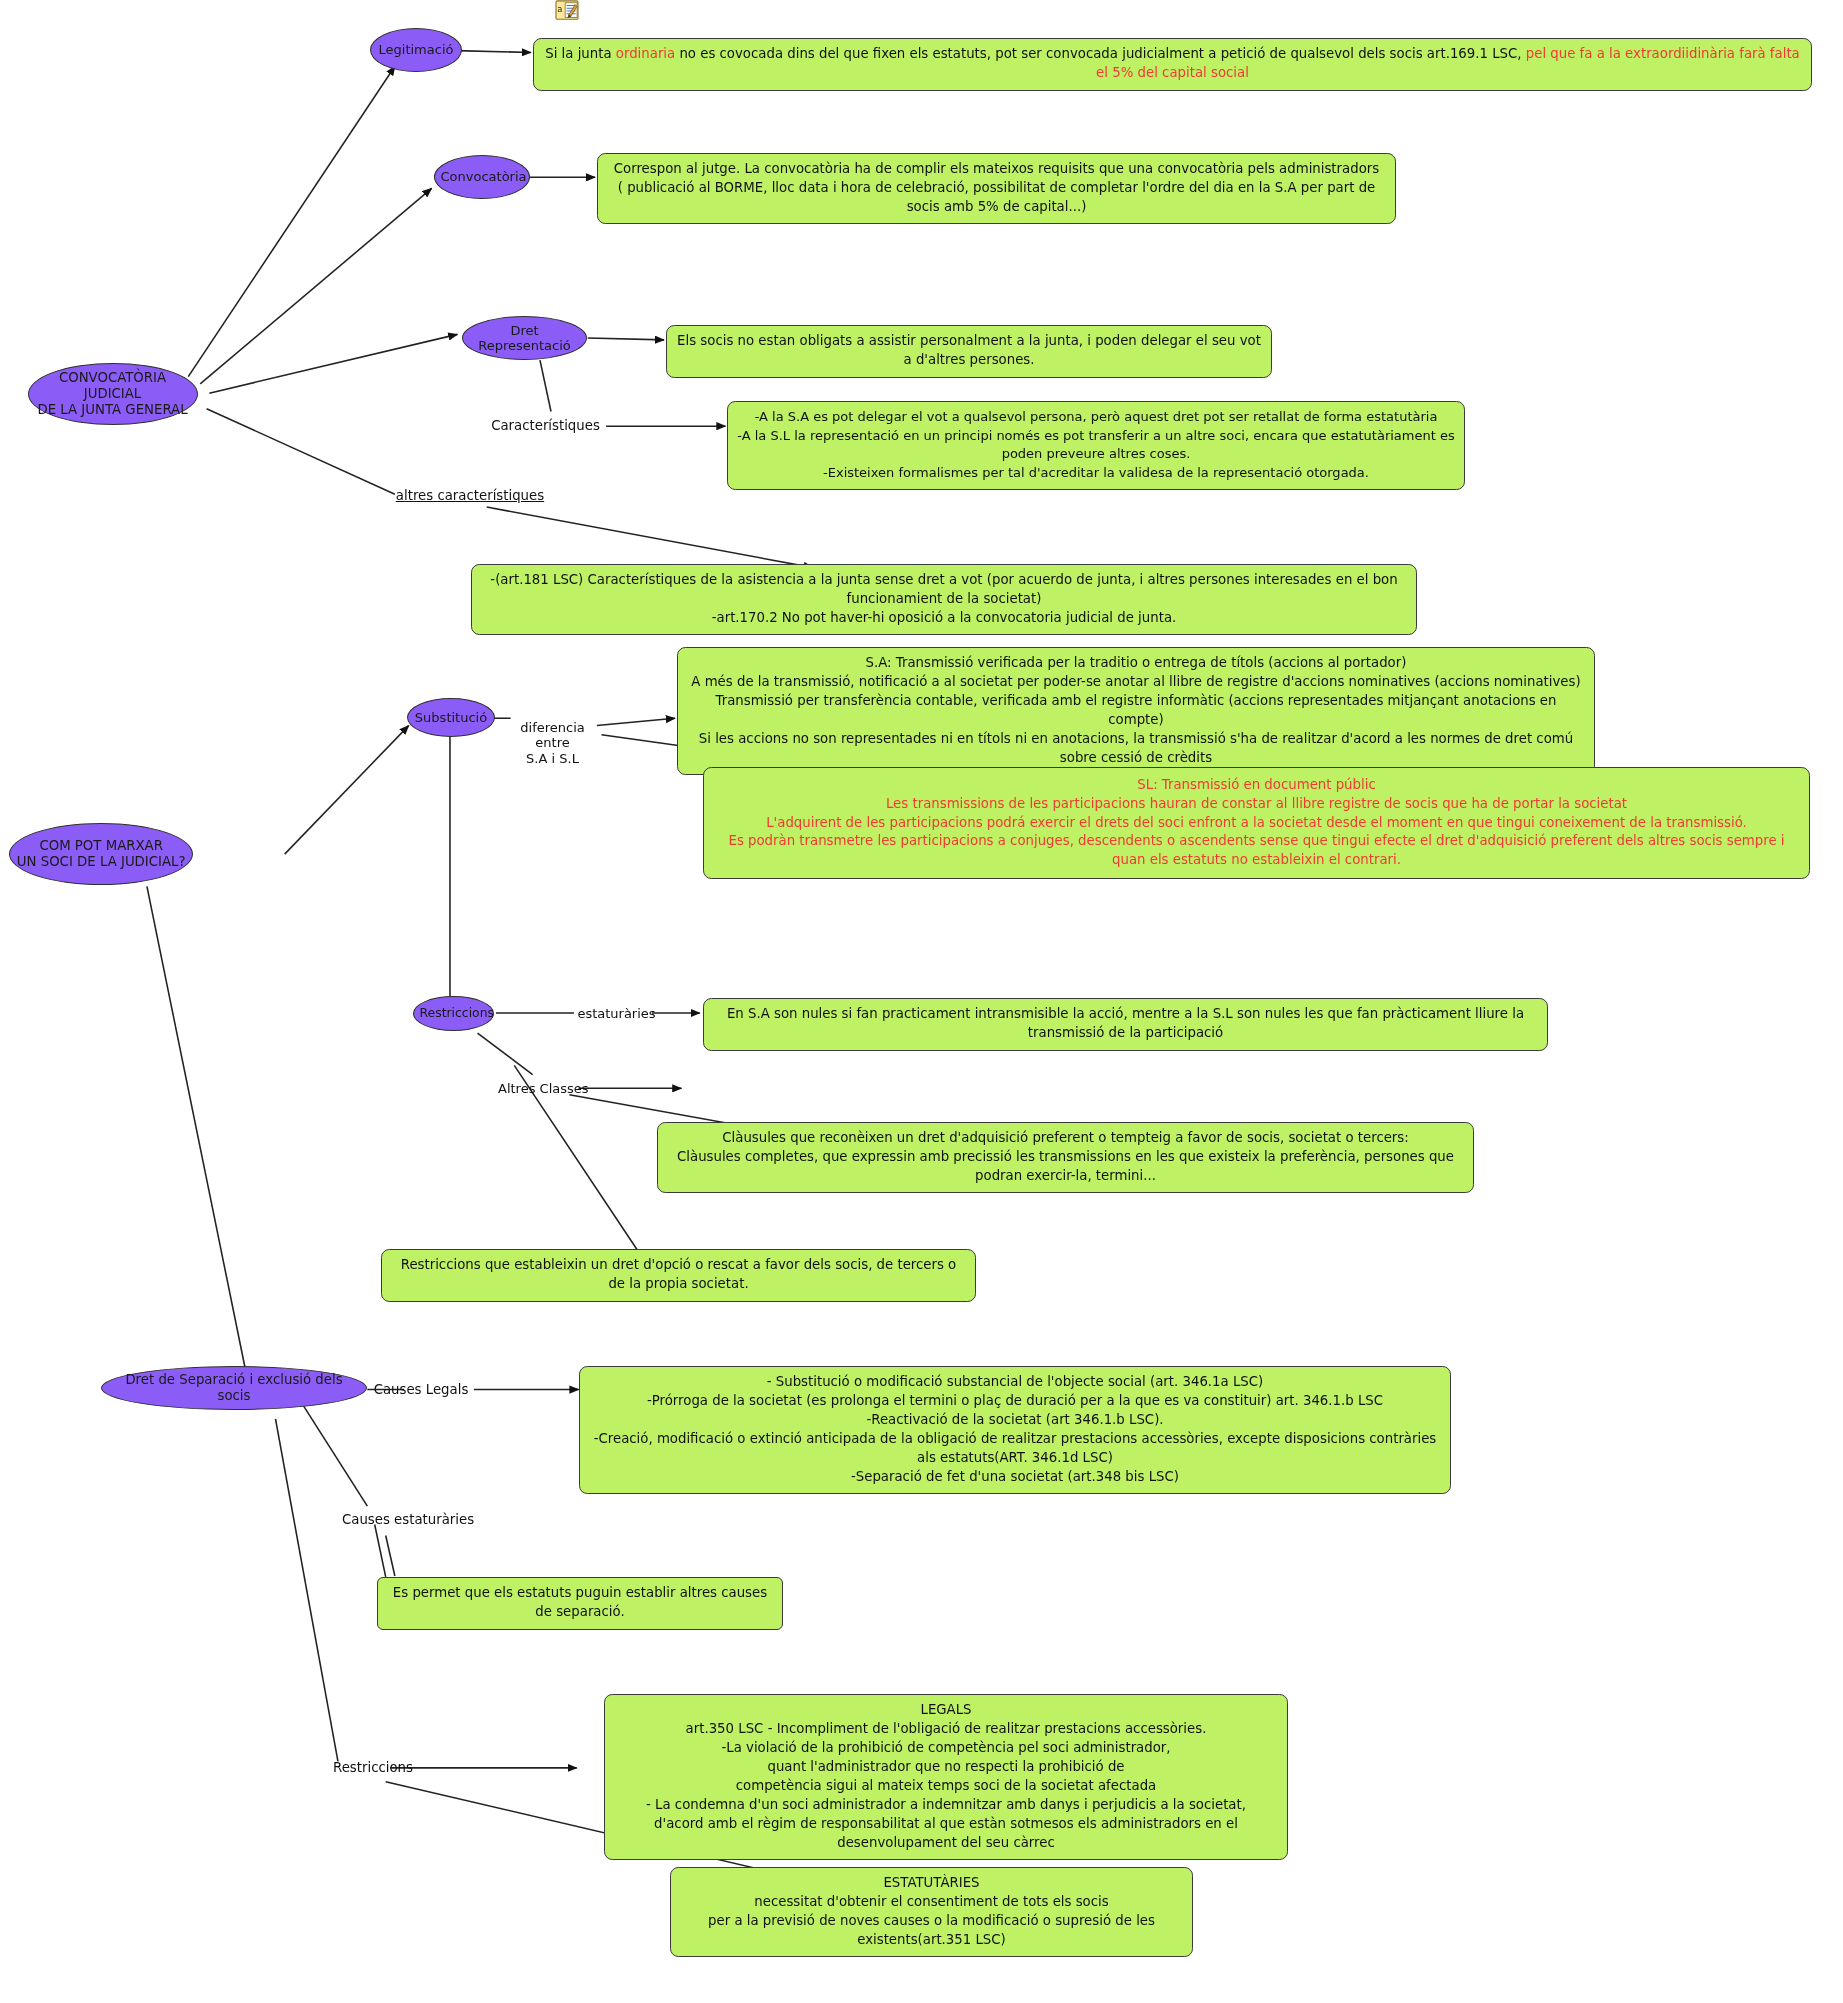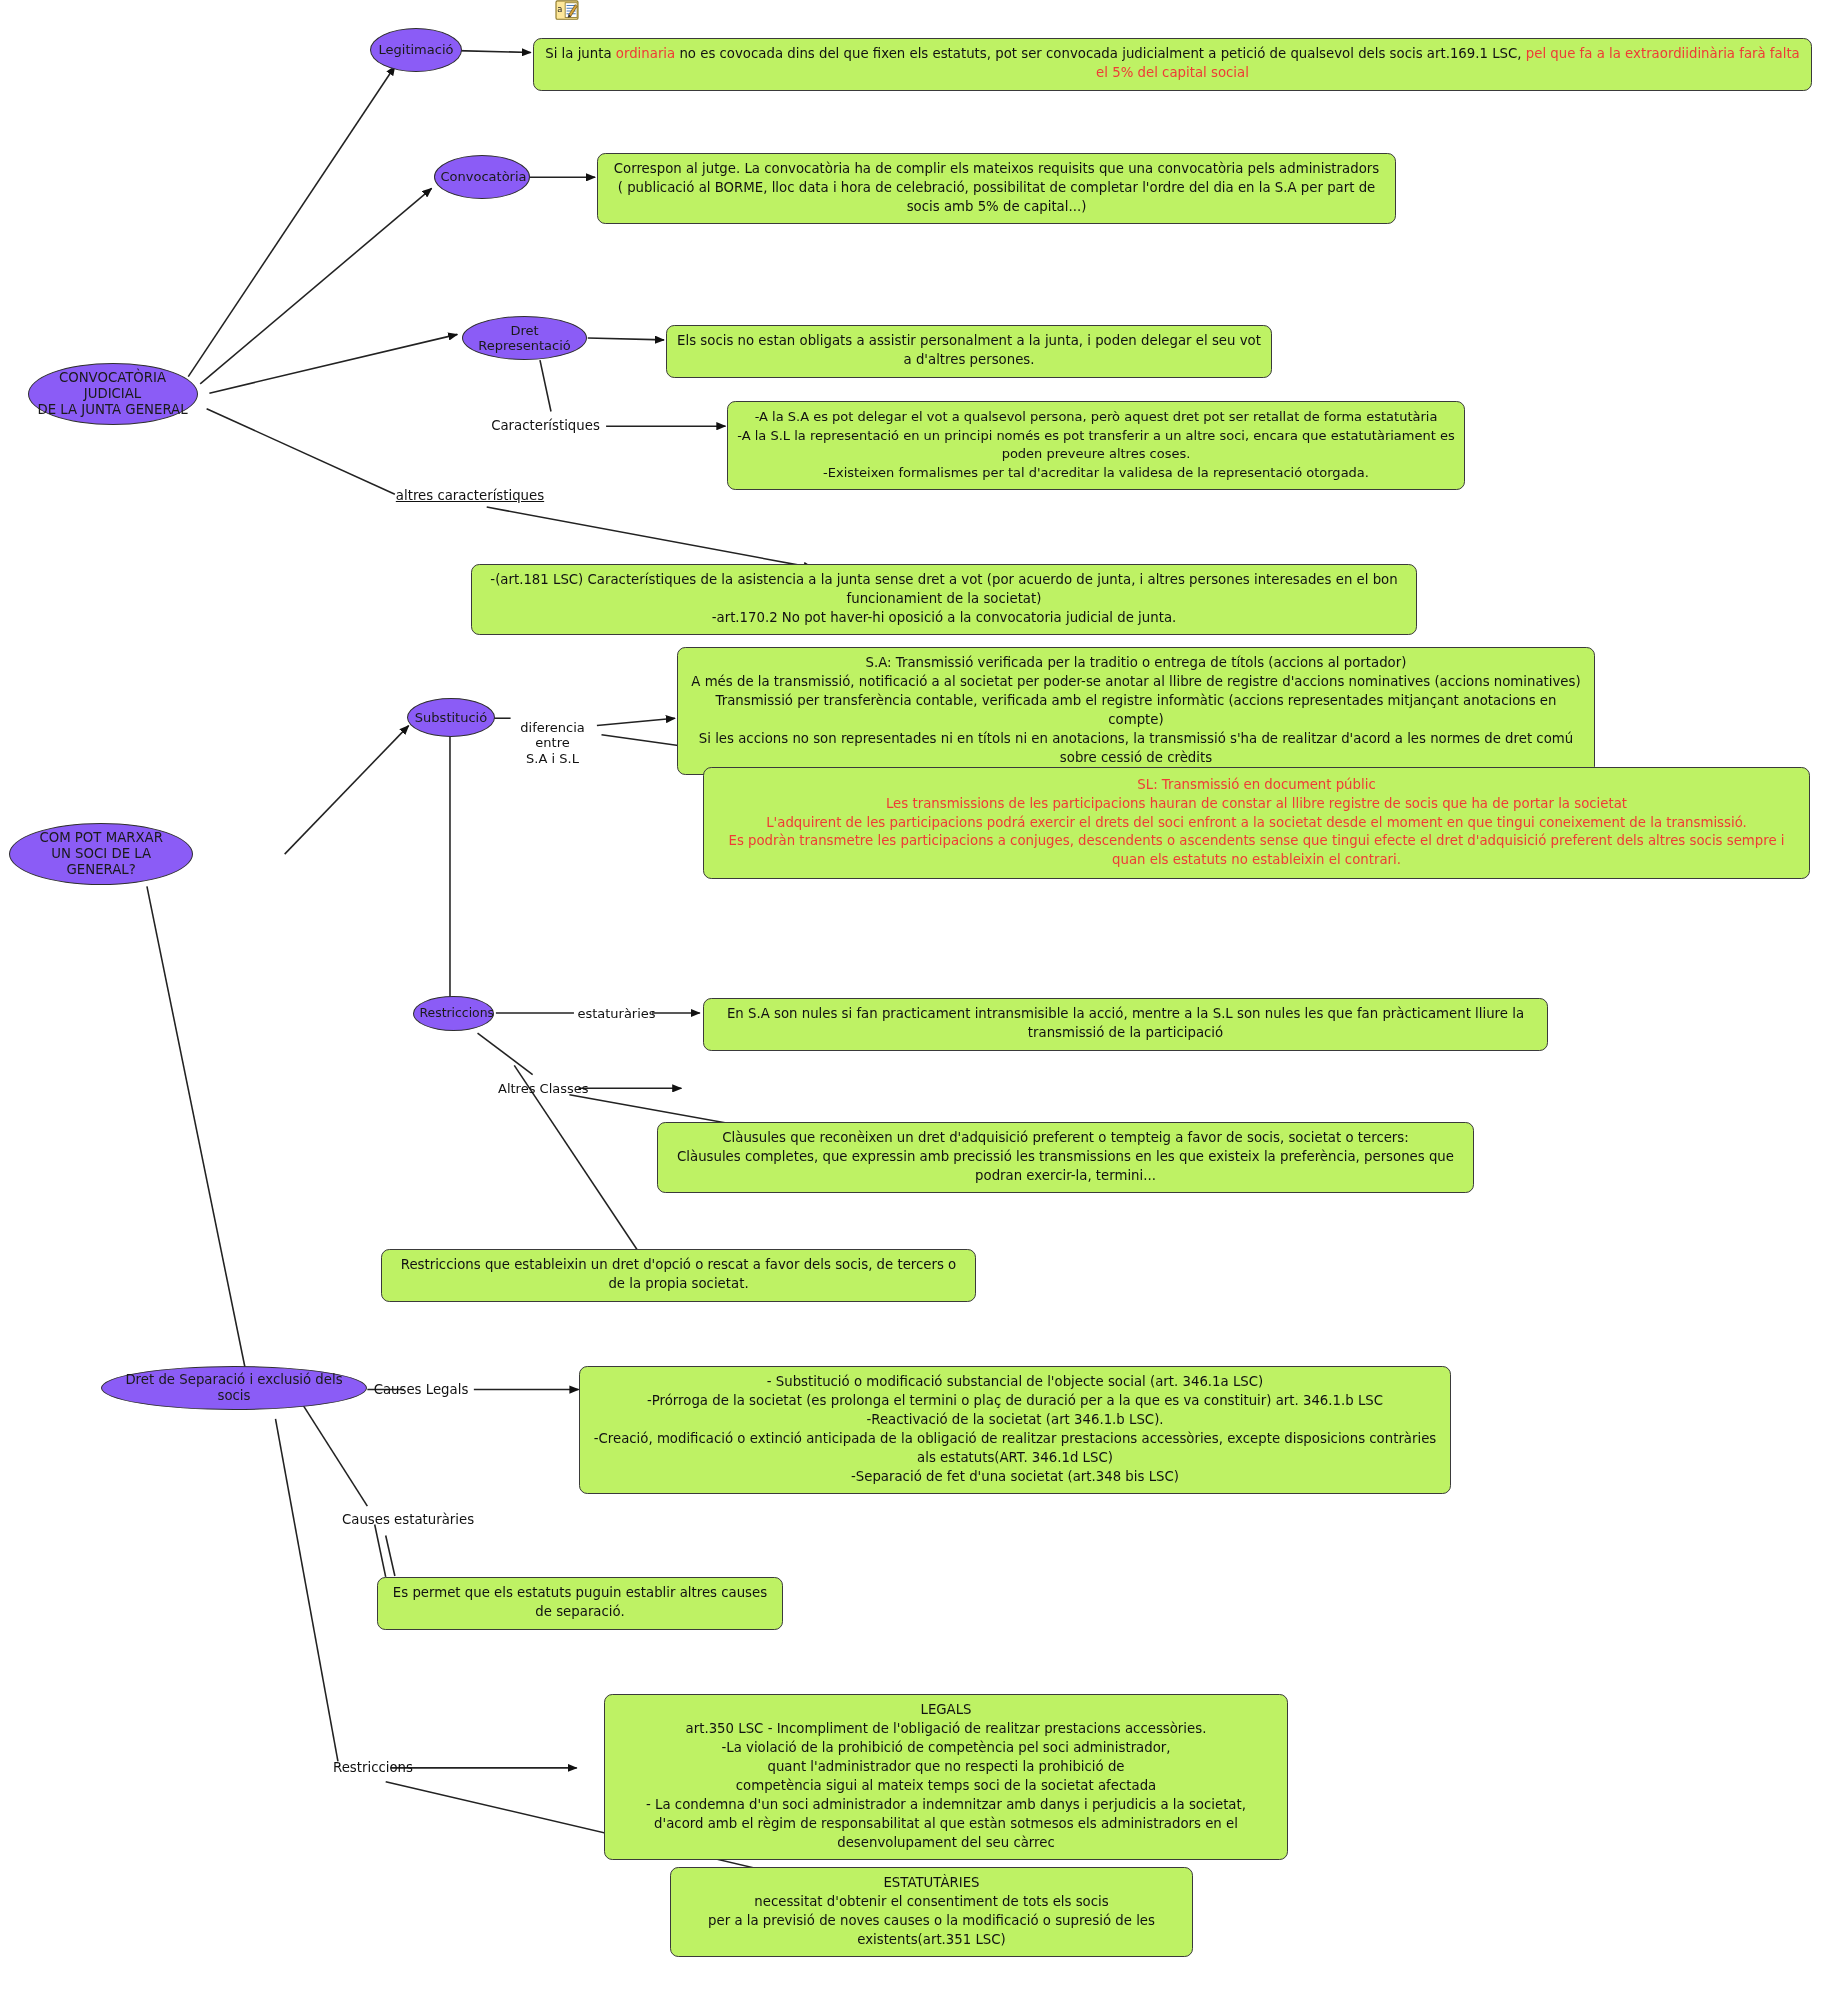--- a/index.html
+++ b/index.html
@@ -207,21 +207,21 @@
     <span>altres característiques</span>
   </div>
 
   <div class="node note" style="left:471px; top:564px; width:946px; min-height:50px; font-size:13.3px;">
     <span class="label">-(art.181 LSC) Característiques de la asistencia a la junta sense dret a vot (por acuerdo de junta, i altres persones interesades en el bon funcionamient de la societat)
 -art.170.2 No pot haver-hi oposició a la convocatoria judicial de junta.</span>
   </div>
 
   <div class="node concept" style="left:9.2px; top:823px; width:184px; height:62px; font-size:13.3px;">
     <span class="label">COM POT MARXAR
-UN SOCI DE LA GENERAL?</span>
+UN SOCI DE LA JUDICIAL?</span>
   </div>
 
   <div class="node concept" style="left:407px; top:698px; width:88px; height:39px; font-size:13px;">
     <span class="label">Substitució</span>
   </div>
 
   <div class="link-phrase two-line" style="left:503px; top:704px; width:99px; font-size:13px;">
     <span>diferencia entre
 S.A i S.L</span>
   </div>
@@ -279,21 +279,21 @@
 -Prórroga de la societat (es prolonga el termini o plaç de duració per a la que es va constituir) art. 346.1.b LSC
 -Reactivació de la societat (art 346.1.b LSC).
 -Creació, modificació o extinció anticipada de la obligació de realitzar prestacions accessòries, excepte disposicions contràries als estatuts(ART. 346.1d LSC)
 -Separació de fet d'una societat (art.348 bis LSC)</span>
   </div>
 
   <div class="link-phrase" style="left:342px; top:1512px; width:129px; font-size:13.3px;">
     <span>Causes estaturàries</span>
   </div>
 
-  <div class="node note" style="left:377px; top:1577px; width:406px; min-height:29px; font-size:13.3px;">
+  <div class="node note" style="left:377px; top:1577px; width:406px; min-height:29px; font-size:13.3px;border-radius:6px;">
     <span class="label">Es permet que els estatuts puguin establir altres causes de separació.</span>
   </div>
 
   <div class="link-phrase" style="left:329px; top:1760px; width:88px; font-size:13.3px;">
     <span>Restriccions</span>
   </div>
 
   <div class="node note" style="left:604px; top:1694px; width:684px; min-height:130px; font-size:13.3px;justify-content:center;">
     <span class="label">LEGALS
 art.350 LSC - Incompliment de l'obligació de realitzar prestacions accessòries.

